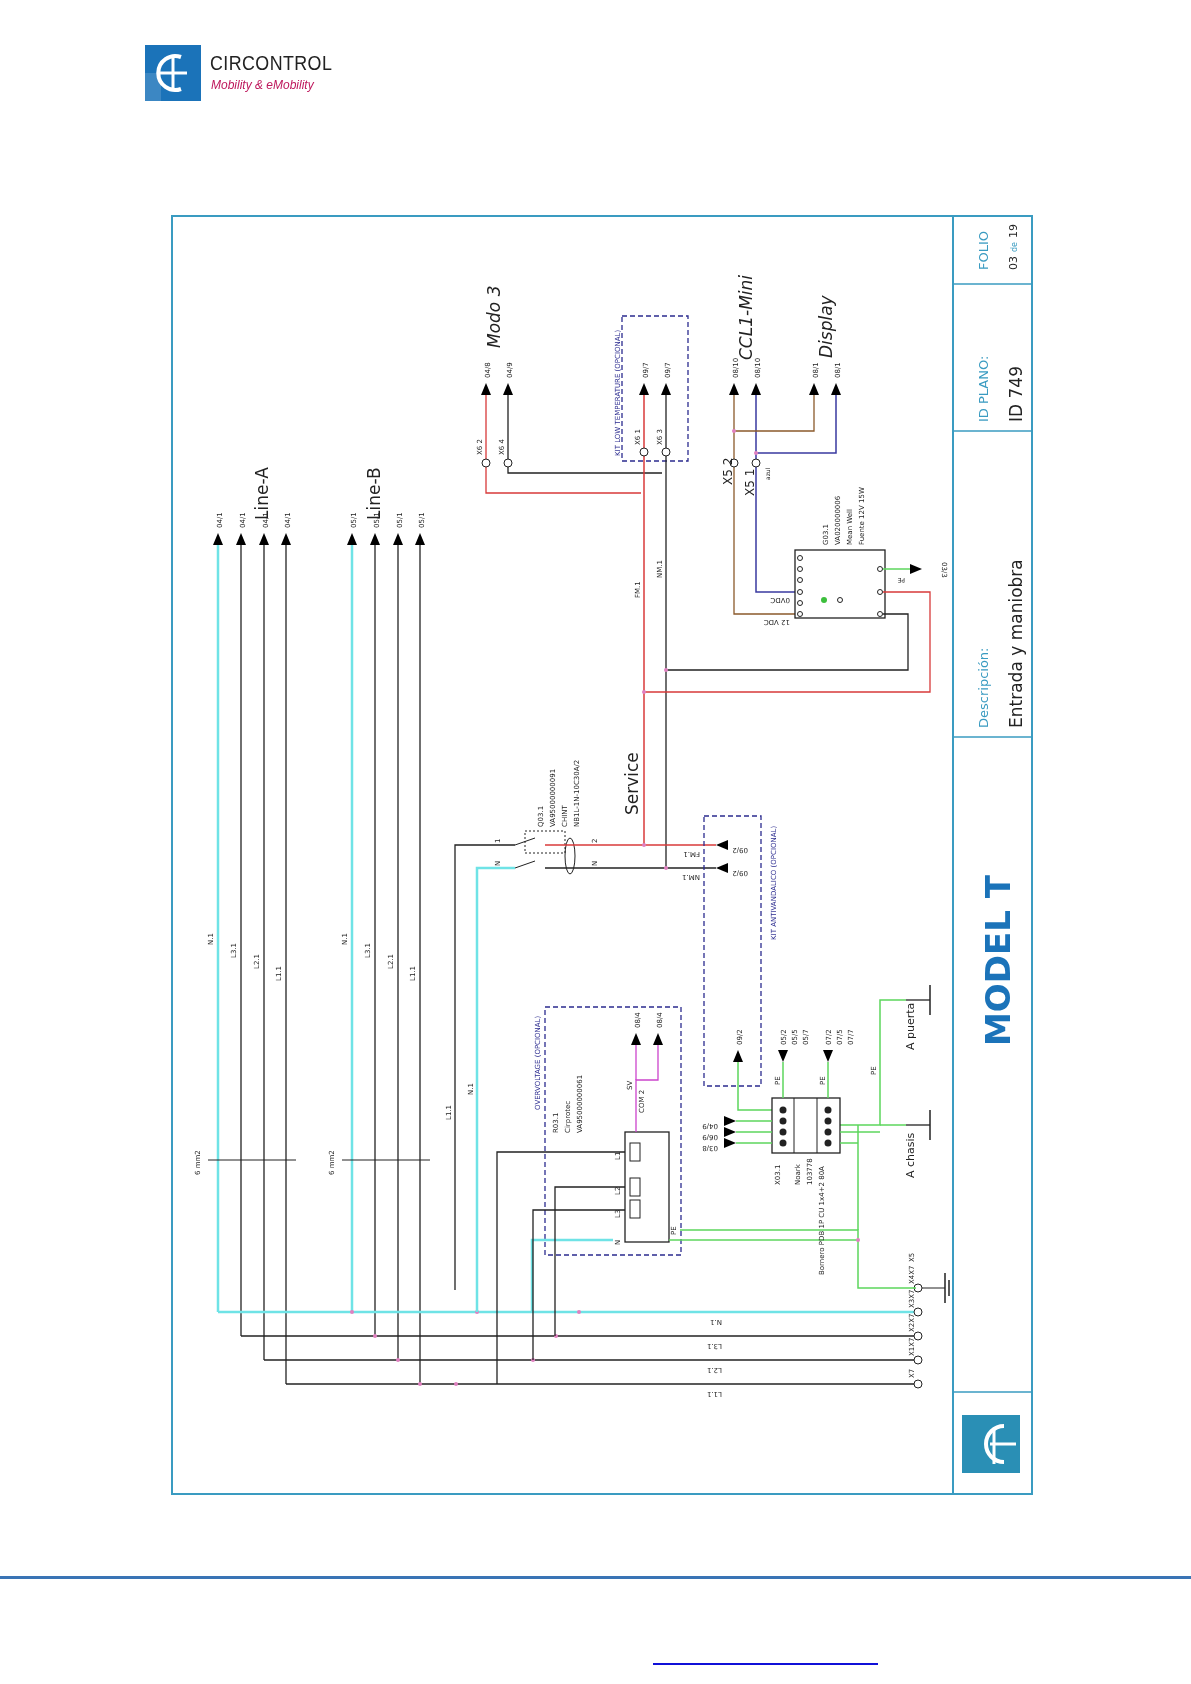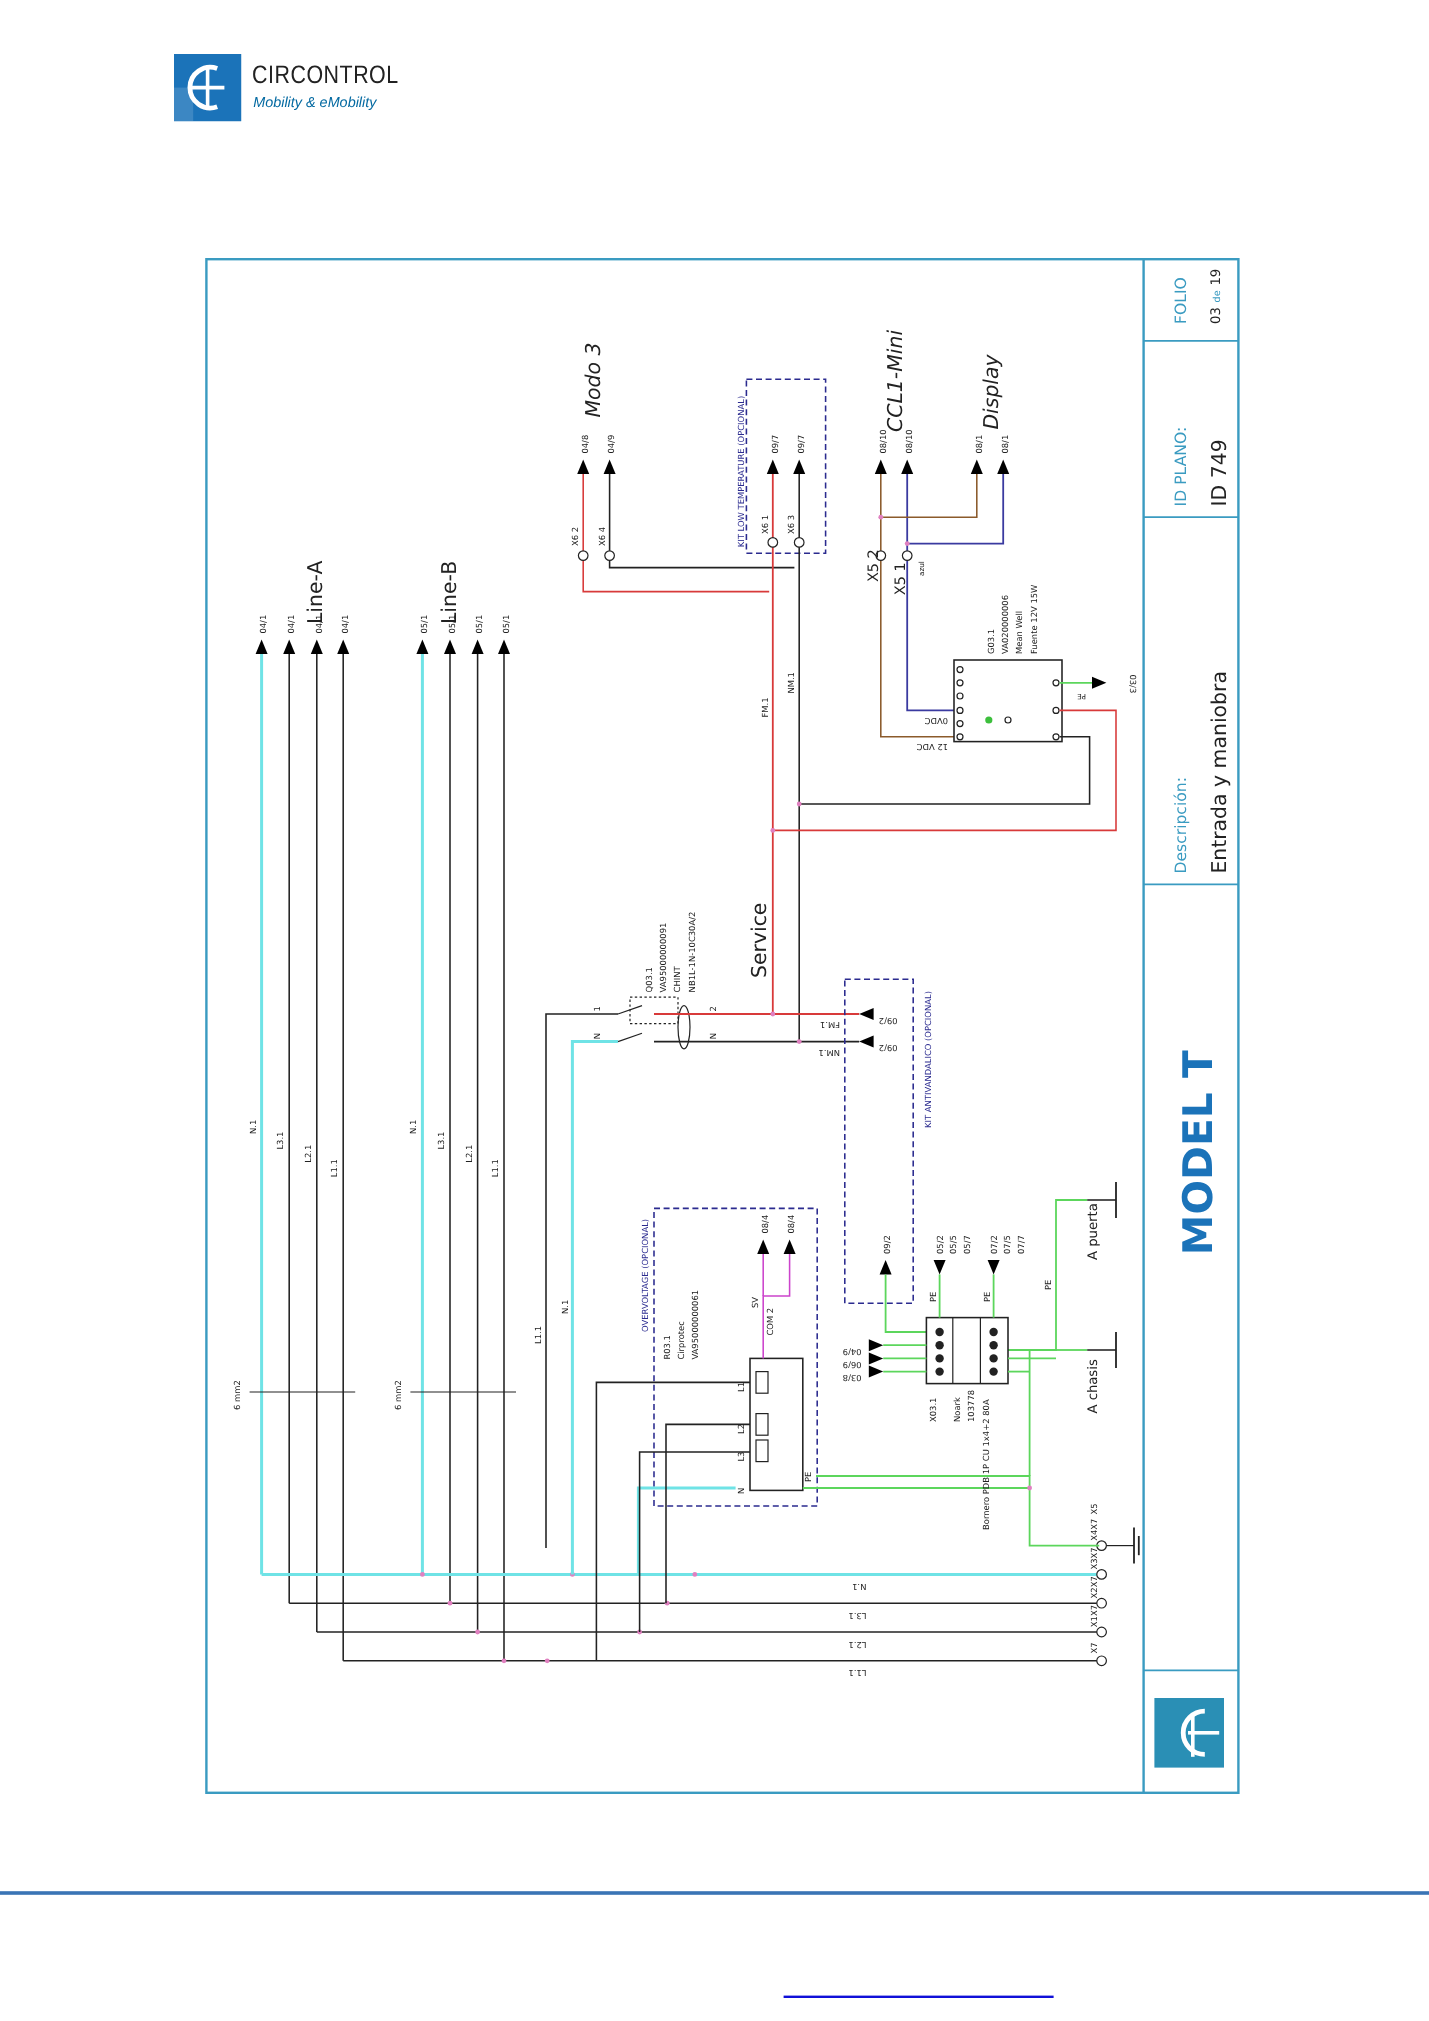--- a/index.html
+++ b/index.html
@@ -1,20 +1,20 @@
 <!DOCTYPE html>
 <html><head>
 <meta charset="utf-8">
 <style>
   html,body{margin:0;padding:0;background:#fff;}
   body{width:1191px;height:1684px;position:relative;overflow:hidden;font-family:"DejaVu Sans",sans-serif;}
   .logo{position:absolute;left:109px;top:45px;width:180px;height:58px;margin-left:36px;}
   .logo-box{position:absolute;left:0;top:0;width:56px;height:56px;background:#1b73b9;}
   .logo-title{position:absolute;left:65px;top:6px;font-family:"Liberation Sans",sans-serif;font-size:21px;color:#222;letter-spacing:0.5px;transform:scaleX(0.85);transform-origin:left;}
-  .logo-sub{position:absolute;left:66px;top:33px;font-family:"Liberation Sans",sans-serif;font-style:italic;font-size:12px;color:#0369a1;}
+  .logo-sub{position:absolute;left:66px;top:33px;font-family:"Liberation Sans",sans-serif;font-style:italic;font-size:12px;color:#be185d;}
   svg text{font-family:"DejaVu Sans",sans-serif;}
   .footer-rule{position:absolute;left:0;top:1576px;width:1191px;height:3px;background:#3a74b5;}
   .footer-link{position:absolute;left:653px;top:1663px;width:225px;height:2px;background:#1010d8;}
 </style>
 </head>
 <body>
 
 <div class="logo">
   <div class="logo-box">
     <svg width="56" height="56" viewBox="0 0 56 56">

